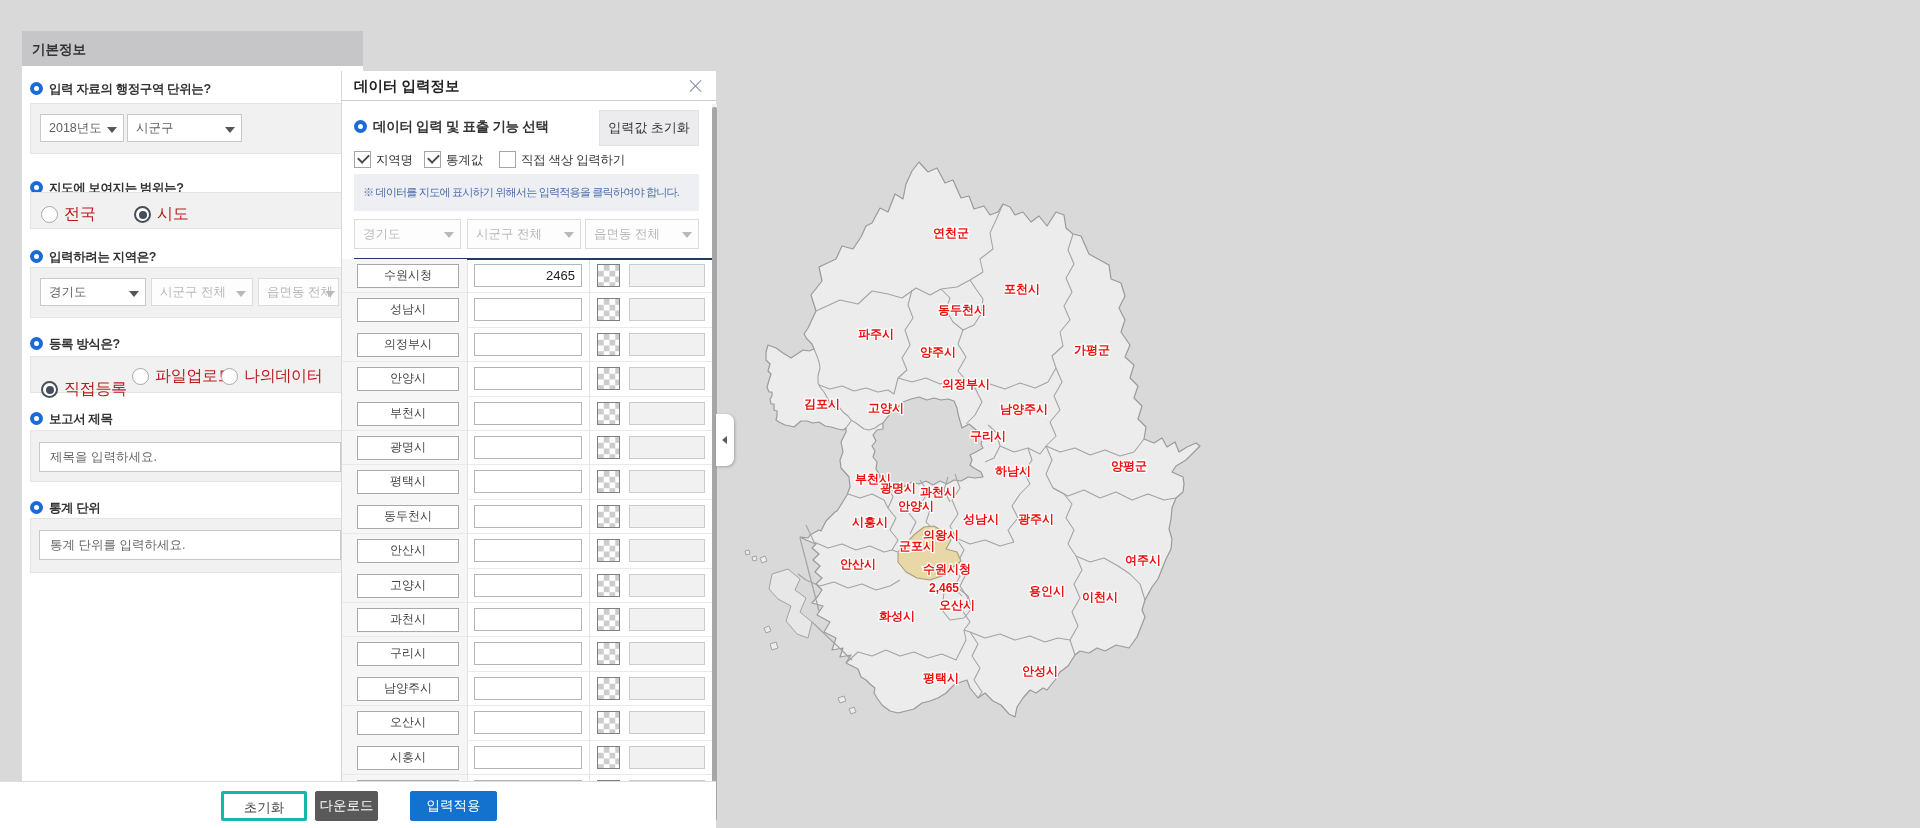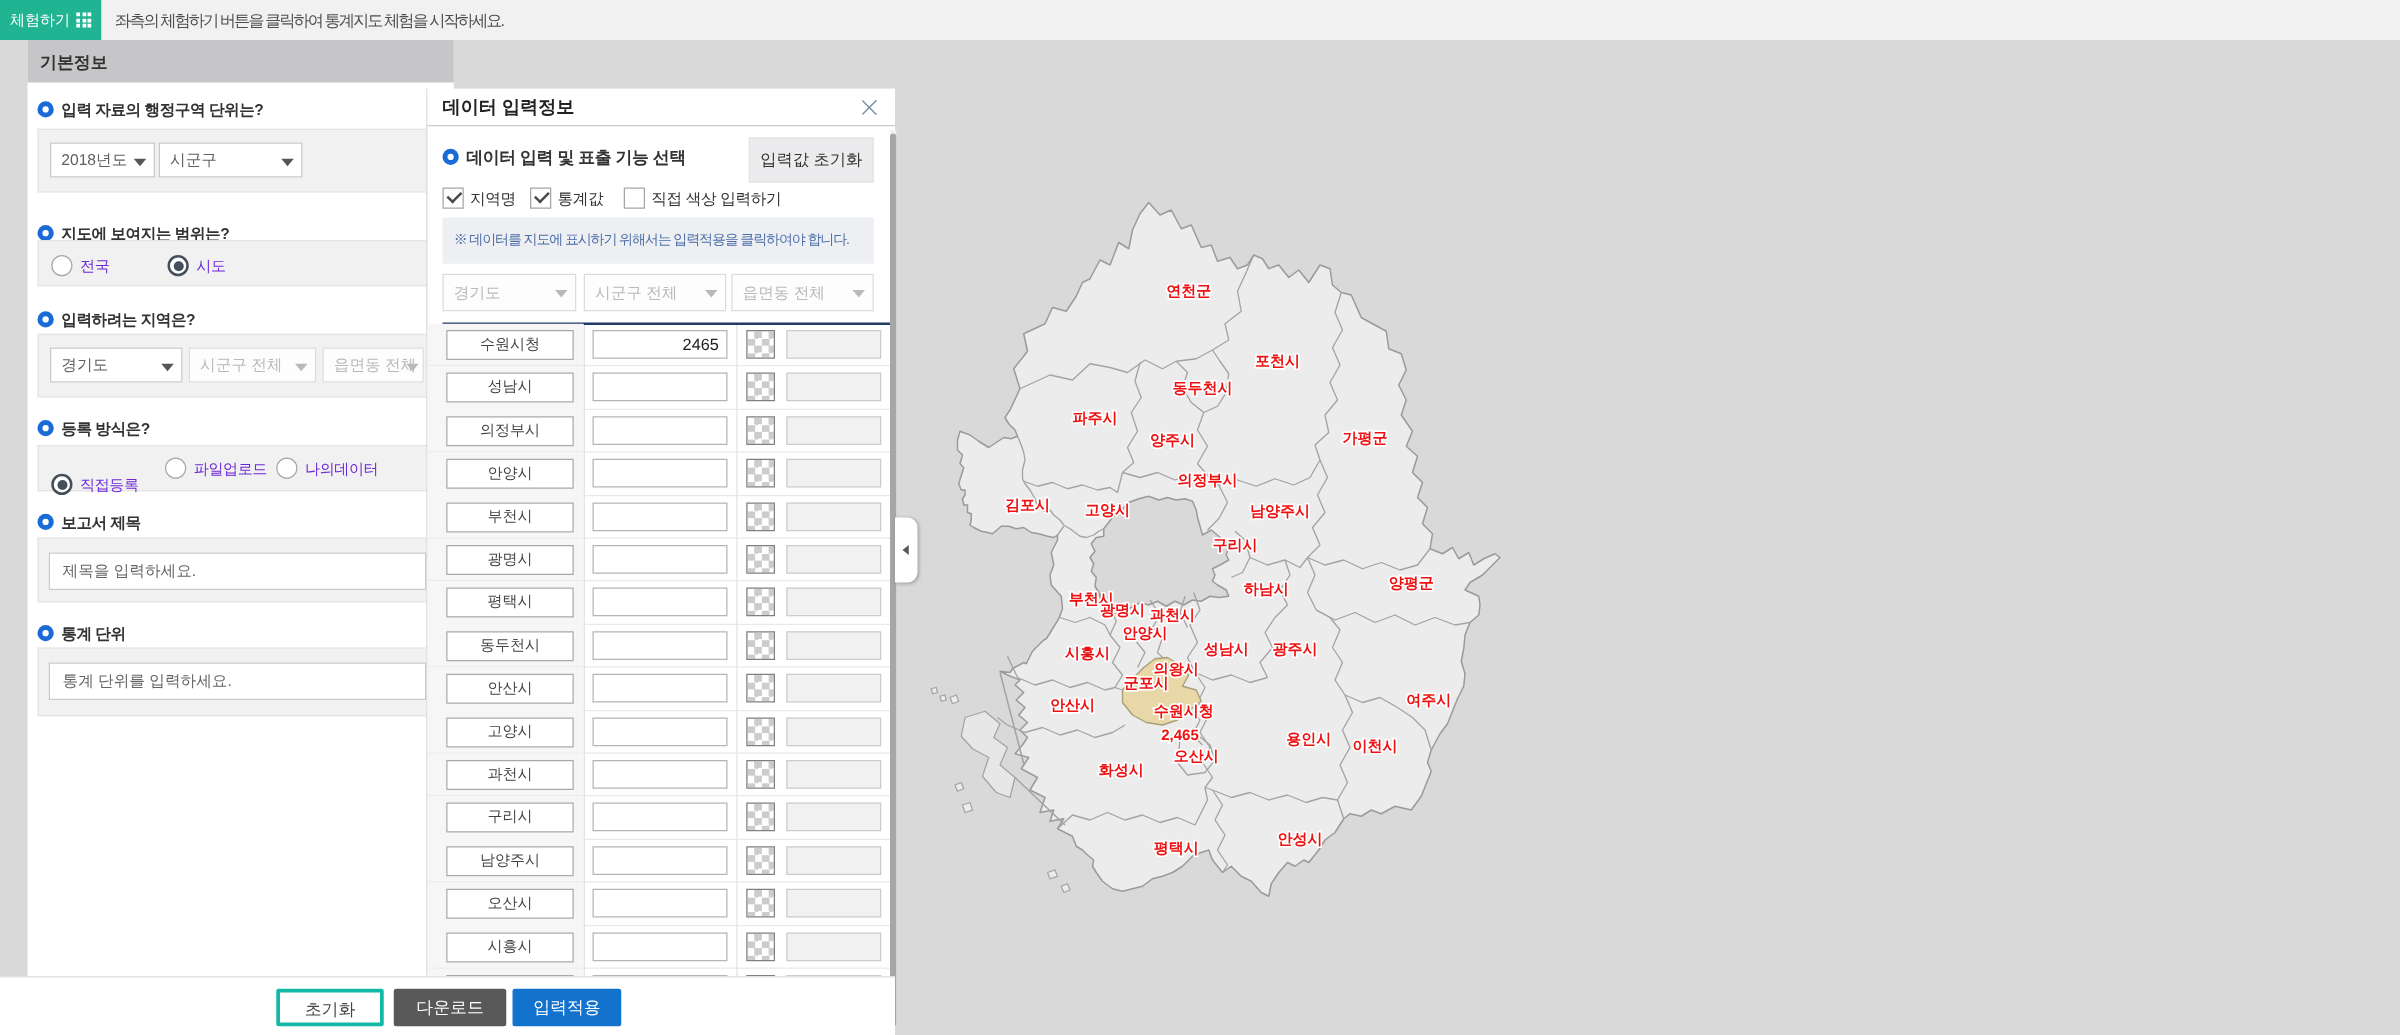--- a/index.html
+++ b/index.html
@@ -21,21 +21,21 @@
 .bullet:after { content:""; position:absolute; left:4px; top:4px; width:5px; height:5px; border-radius:50%; background:#fff; }
 .sectitle { font-size:12.5px; font-weight:bold; color:#333; letter-spacing:-0.4px; }
 .graybox { background:#f1f1f1; border:1px solid #e4e4e4; }
 .sel { background:#fff; border:1px solid #c9c9c9; font-size:12.5px; color:#5f5f5f; display:flex; align-items:center; padding:0 8px; position:relative; height:28px; white-space:nowrap; overflow:hidden; }
 .sel .arr { position:absolute; right:6px; top:12px; width:0; height:0; border-left:5px solid transparent; border-right:5px solid transparent; border-top:6px solid #555; }
 .sel.dis { color:#b9b9b9; border-color:#dcdcdc; background:#fdfdfd; }
 .sel.dis .arr { border-top-color:#b9b9b9; }
 .radio { display:inline-block; width:17px; height:17px; border-radius:50%; background:#fff; border:1px solid #a8a8a8; vertical-align:-4px; }
 .radio.on { border:2px solid #454f5b; position:relative; }
 .radio.on:after { content:""; position:absolute; left:2.5px; top:2.5px; width:8px; height:8px; border-radius:50%; background:#454f5b; }
-.rlabel { font-size:12px; color:#6d28d9; margin-left:6px; letter-spacing:-0.3px; }
+.rlabel { font-size:16px; color:#b91c1c; margin-left:6px; letter-spacing:-0.3px; }
 .tinput { background:#fff; border:1px solid #c9c9c9; font-size:12.5px; color:#666; display:flex; align-items:center; padding:0 10px; height:30px; }
 
 #mpanel { position:absolute; left:341px; top:31px; width:375px; height:750px; background:#fff; border-left:1px solid #d8d8d8; z-index:3;margin-top:40px; }
 #mpanel .hdr { height:30px; background:#fff; border-bottom:1px solid #ccc; color:#222; font-size:14.5px; font-weight:bold; line-height:31px; padding-left:12px; position:relative; }
 #closex { position:absolute; right:14px; top:8px; width:14px; height:14px; }
 #closex:before,#closex:after { content:""; position:absolute; left:6.5px; top:-1px; width:1.3px; height:16px; background:#7388a2; }
 #closex:before { transform:rotate(45deg); }
 #closex:after { transform:rotate(-45deg); }
 .ckbox { display:inline-block; width:17px; height:17px; border:1px solid #a5a5a5; background:#fff; vertical-align:-4px; position:relative; }
 .ckbox.on:after { content:""; position:absolute; left:3px; top:2px; width:9px; height:5px; border-left:2px solid #4a4a4a; border-bottom:2px solid #4a4a4a; transform:rotate(-45deg); }
@@ -48,21 +48,21 @@
 .swatch { position:absolute; left:255px; width:23px; height:23px; border:1px solid #808080; background:
  repeating-conic-gradient(#ccc 0% 25%, #fff 0% 50%) 0 0/11.5px 11.5px; }
 .grbox { position:absolute; left:287px; width:76px; height:23px; background:#f1f1f1; border:1px solid #ccc; }
 
 #mscroll { position:absolute; left:370px; top:33px; width:5px; height:717px; background:#f1f1f1; }
 #mthumb { position:absolute; left:0px; top:3px; width:5px; height:714px; background:#a6a6a6; border-radius:2px; }
 
 #bbar { position:absolute; left:0; top:781px; width:716px; height:47px; background:#fff; border-top:1px solid #ddd; z-index:5; }
 .bbtn { position:absolute; top:9px; height:30px; font-size:13.5px; text-align:center; line-height:28px; border-radius:2px; }
 #btn1 { left:221px; width:86px; background:#fff; border:3px solid #14b8a6; color:#444; }
-#btn2 { left:315px; width:90px; background:#595959; border:1px solid #595959; color:#fff; }
+#btn2 { left:315px; width:63px; background:#595959; border:1px solid #595959; color:#fff; }
 #btn3 { left:410px; width:87px; background:#1372ce; border:1px solid #1372ce; color:#fff; }
 
 #collapse { position:absolute; left:716px; top:414px; width:18px; height:52px; background:#fff; border-radius:0 8px 8px 0; box-shadow:1px 1px 3px rgba(0,0,0,0.25); z-index:4; }
 #collapse .tri { position:absolute; left:6px; top:22px; width:0; height:0; border-top:4px solid transparent; border-bottom:4px solid transparent; border-right:5px solid #5a5a5a; }
 </style>
 </head>
 <body>
 <div id="stage">
 <svg id="mapsvg" width="1920" height="828" viewBox="0 0 1920 828">
 <rect x="716" y="0" width="1204" height="828" fill="#d9d9d9"></rect>
@@ -149,24 +149,20 @@
         <text x="947" y="573">수원시청</text>
         <text x="944" y="592">2,465</text>
         <text x="1047" y="595">용인시</text>
         <text x="1100" y="601">이천시</text>
         <text x="897" y="620">화성시</text>
         <text x="957" y="609">오산시</text>
         <text x="941" y="682">평택시</text>
         <text x="1040" y="675">안성시</text>
       </g>
 </svg>
-<div id="topbar">
-  <div id="trybtn">체험하기<span class="gridicon"></span></div>
-  <div class="msg">좌측의 체험하기 버튼을 클릭하여 통계지도 체험을 시작하세요.</div>
-</div>
 
 <div id="lpanel">
   <div class="hdr">기본정보</div>
   <div style="position:absolute;left:8px;top:48px;"><span class="bullet"></span><span class="sectitle">입력 자료의 행정구역 단위는?</span></div>
   <div class="graybox" style="position:absolute;left:8px;top:72px;width:323px;height:51px;"></div>
   <div class="sel" style="position:absolute;left:18px;top:83px;width:84px;">2018년도<span class="arr"></span></div>
   <div class="sel" style="position:absolute;left:105px;top:83px;width:115px;">시군구<span class="arr"></span></div>
   <div style="position:absolute;left:8px;top:147px;"><span class="bullet"></span><span class="sectitle">지도에 보여지는 범위는?</span></div>
   <div class="graybox" style="position:absolute;left:8px;top:161px;width:323px;height:37px;"></div>
   <div style="position:absolute;left:19px;top:173px;"><span class="radio"></span><span class="rlabel">전국</span></div>

